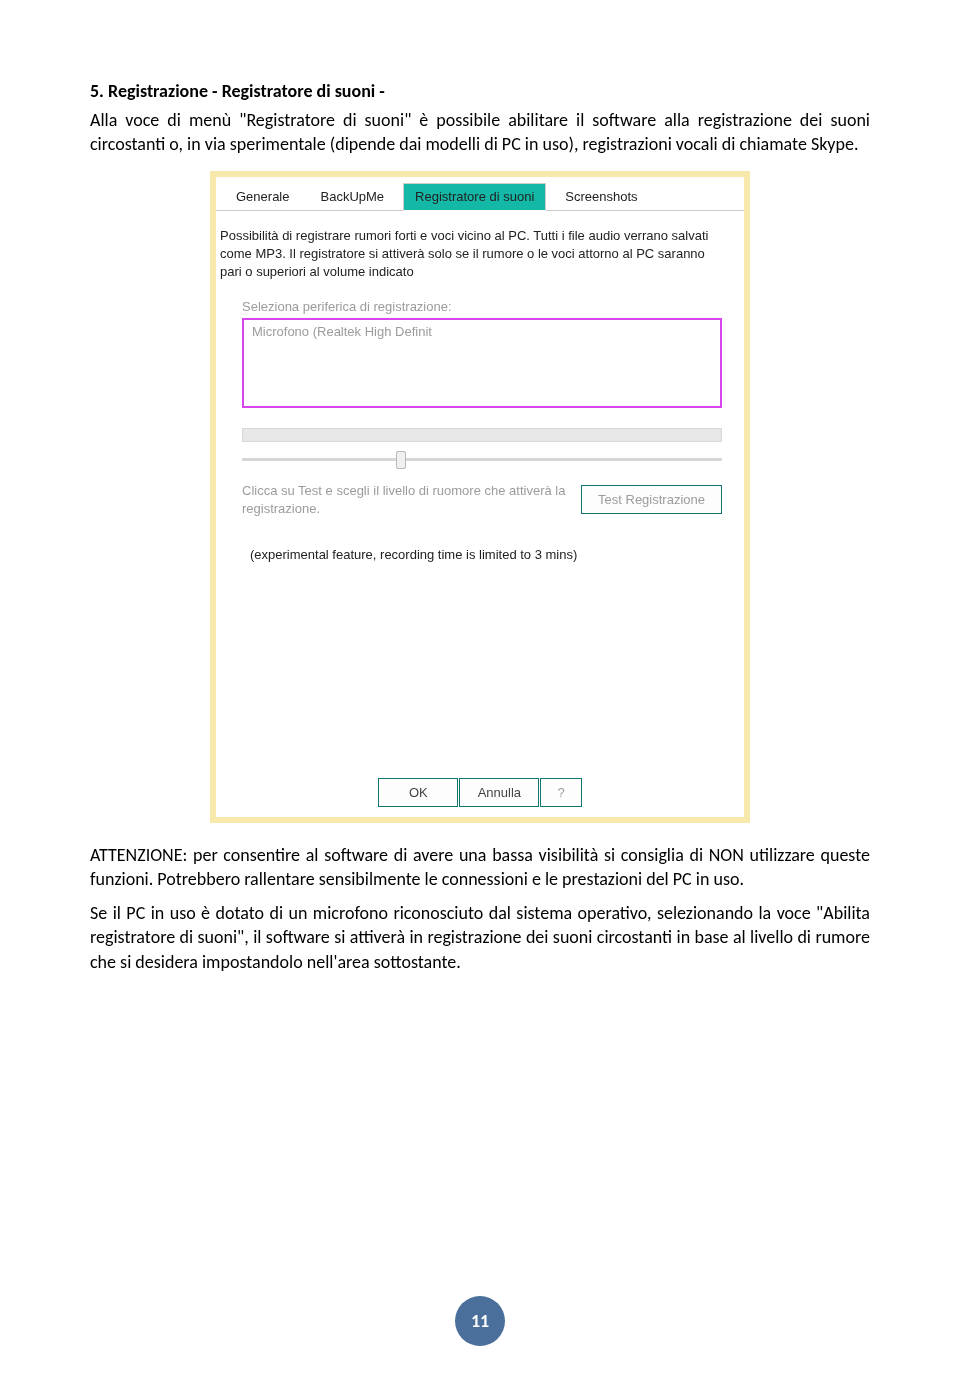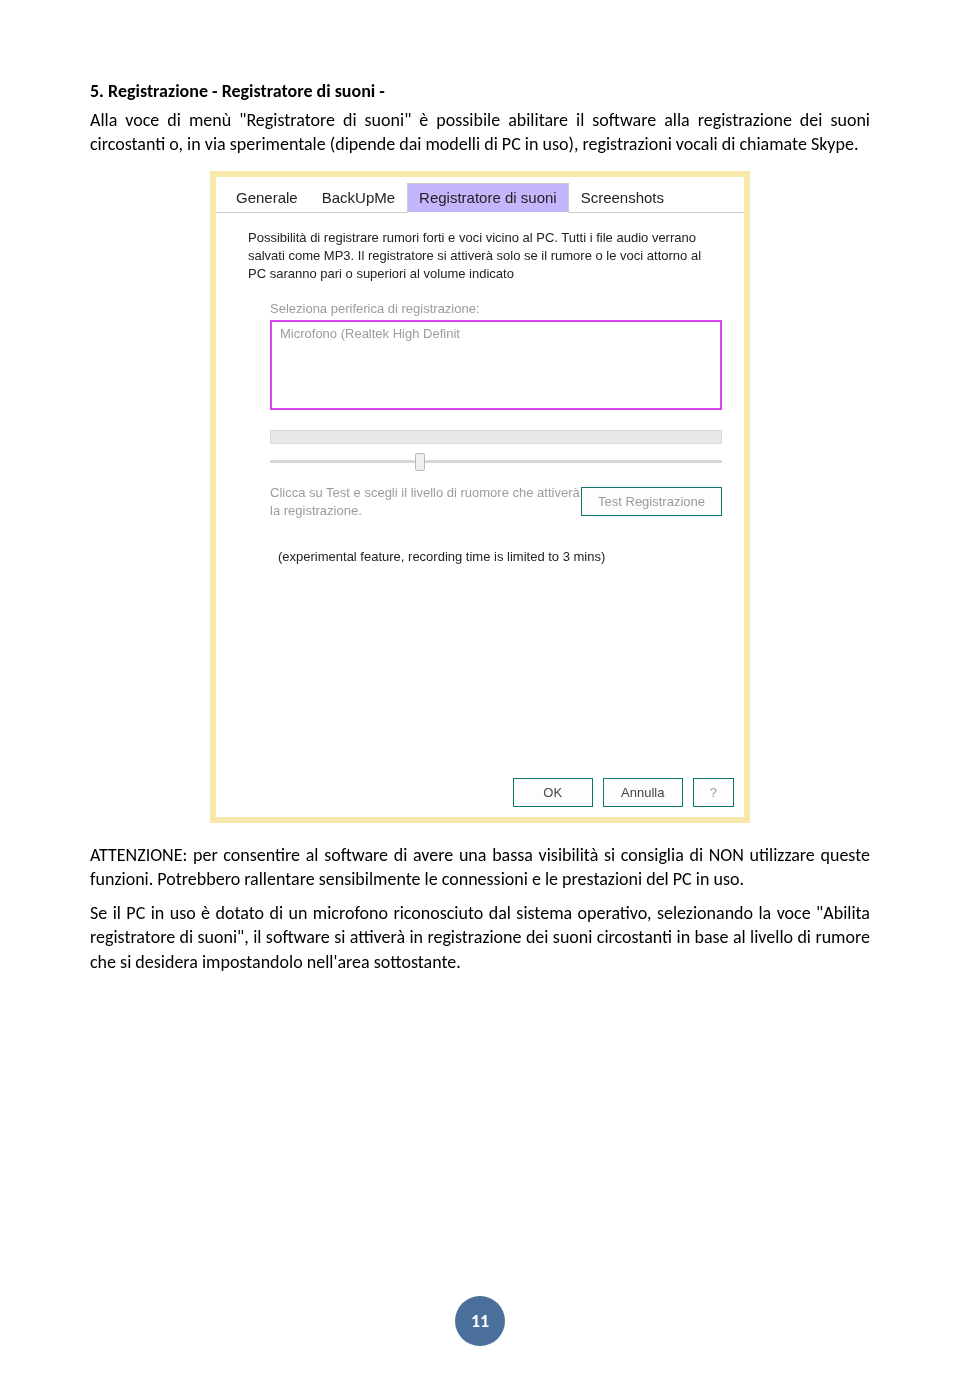--- a/index.html
+++ b/index.html
@@ -42,41 +42,41 @@
     height: 640px;
     display: flex;
     flex-direction: column;
     position: relative;
   }
   .tabs {
     display: flex;
     border-bottom: 1px solid #ccc;
     padding-left: 8px;
     padding-top: 6px;
-    gap: 0;
+    gap: 7px;
     font-family: Tahoma, Arial, sans-serif;
-    font-size: 15px;
+    font-size: 13px;
   }
   .tab {
     padding: 5px 11px 6px 11px;
     color: #222;
     border: 1px solid transparent;
     border-bottom: none;
     margin-bottom: -1px;
     cursor: pointer;
   }
   .tab.active {
-    background: #c4b5fd;
+    background: #14b8a6;
     border-color: #ccc;
     border-bottom: 1px solid #fff;
     position: relative;
     top: 0;
   }
   .tab-content {
-    padding: 16px 22px 14px 32px;
+    padding: 16px 22px 14px 4px;
     font-family: Tahoma, Arial, sans-serif;
     font-size: 13px;
     color: #222;
     flex: 1;
     display: flex;
     flex-direction: column;
   }
   .tab-content .desc {
     line-height: 1.4;
     margin-bottom: 18px;
@@ -162,22 +162,22 @@
   }
   .btn.disabled { color: #9c9c9c; }
   .skype-note {
     margin-left: 30px;
     color: #222;
     margin-top: 2px;
     margin-bottom: 6px;
   }
   .button-bar {
     display: flex;
-    justify-content: flex-end;
-    gap: 10px;
+    justify-content: center;
+    gap: 1px;
     padding: 10px;
   }
   .page-number {
     position: absolute;
     bottom: 40px;
     left: 50%;
     transform: translateX(-50%);
     width: 50px;
     height: 50px;
     background: #4a6f9b;

